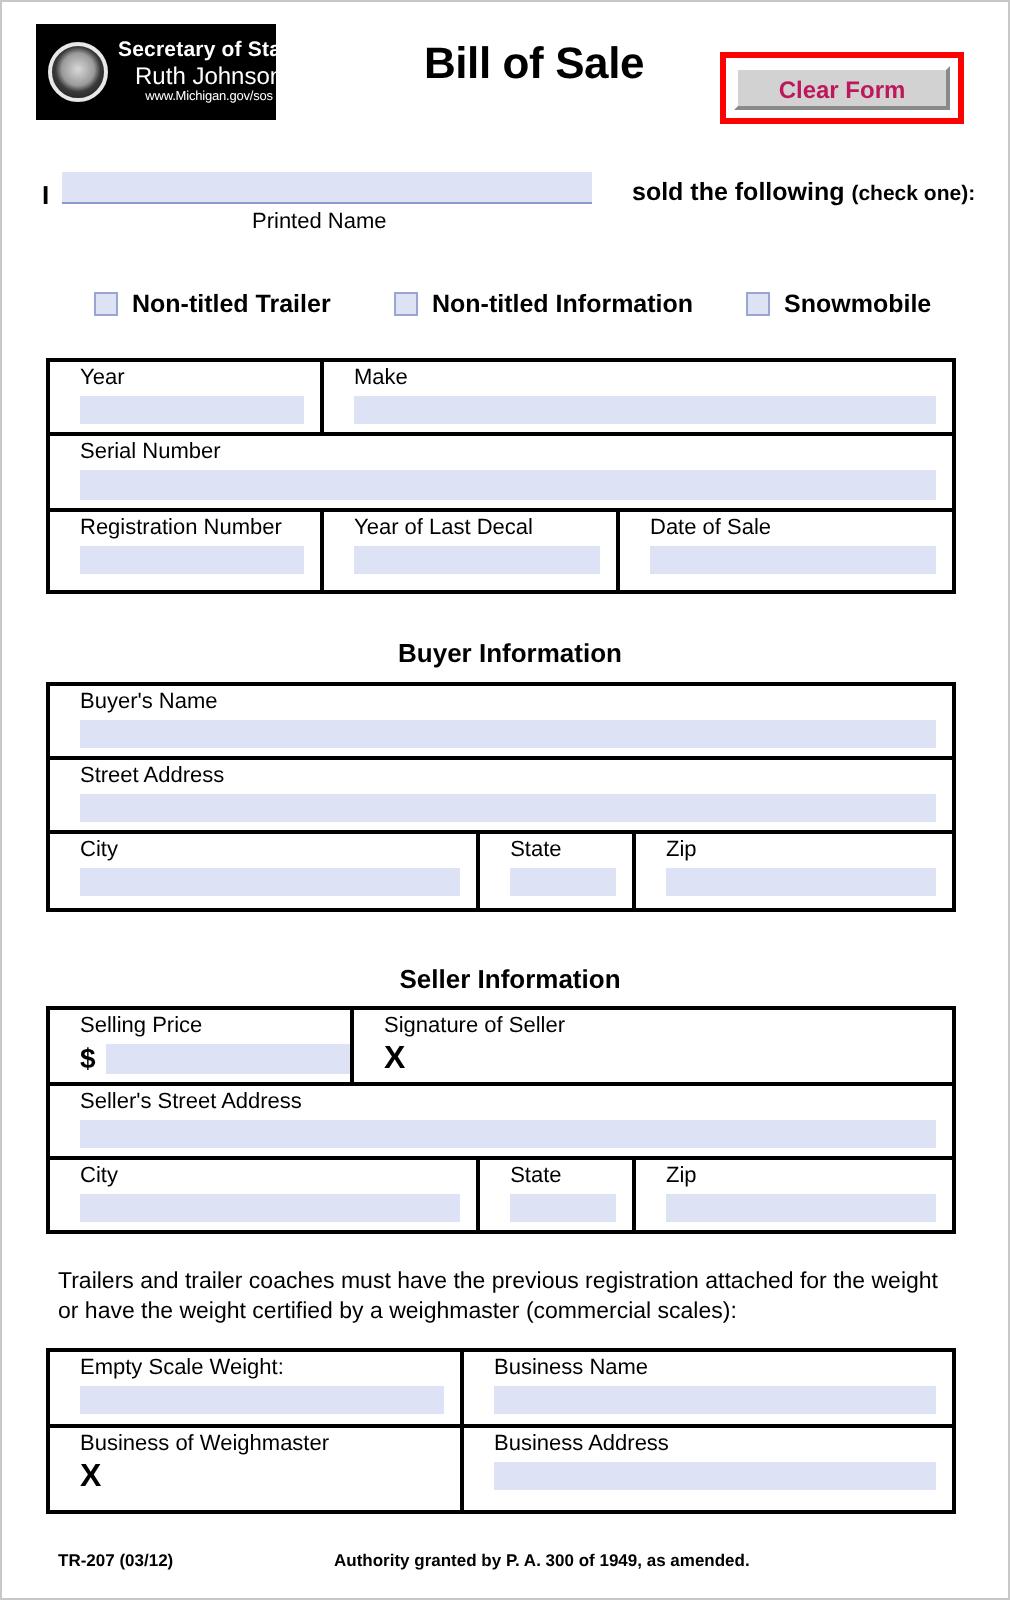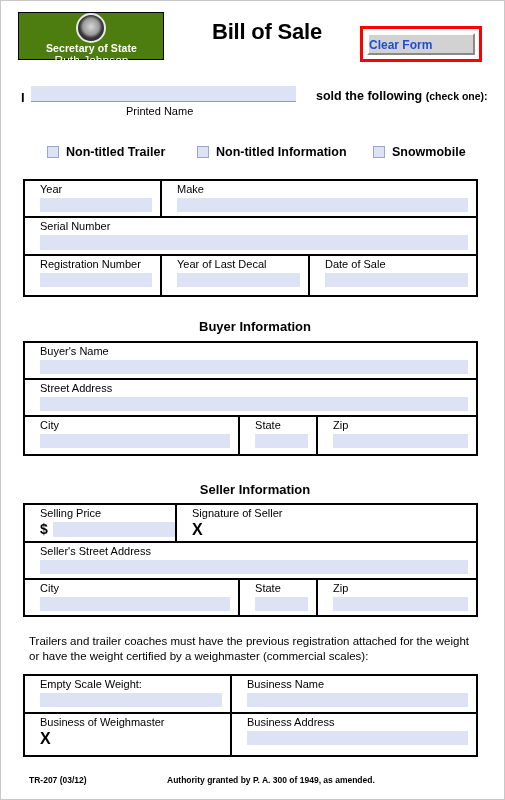--- a/index.html
+++ b/index.html
@@ -23,29 +23,28 @@
 
   
   .header {
     position: relative;
     height: 70px;
   }
   .logo-box {
     position: absolute;
     left: 17px;
     top: 11px;
-    width: 146px;
+    width: 120px;
     height: 48px;
-    background: #4d7c0f;
+    background: #000000;
     border: 1px solid #000;
     box-sizing: border-box;
     display: flex;
     align-items: center;
     padding-left: 5px;
-    flex-direction: column;
   }
   .logo-seal {
     width: 30px;
     height: 30px;
     border-radius: 50%;
     background: radial-gradient(circle at 50% 45%, #d8d8d8 0%, #9a9a9a 42%, #3a3a3a 58%, #111 100%);
     border: 2px solid #e8e8e8;
     box-sizing: border-box;
     flex: 0 0 auto;
     margin-right: 5px;
@@ -91,25 +90,25 @@
     padding: 4px;
     border: 3px solid #ff0000;
     background: #ffffff;
     box-sizing: border-box;
   }
   .clear-btn {
     display: block;
     width: 108px;
     height: 22px;
     line-height: 20px;
-    text-align: left;
+    text-align: center;
     font-size: 12px;
     font-weight: bold;
     font-family: "Liberation Sans", sans-serif;
-    color: #1d4ed8;
+    color: #be185d;
     background: #d2d2d2;
     border-top: 2px solid #ffffff;
     border-left: 2px solid #ffffff;
     border-right: 2px solid #8a8a8a;
     border-bottom: 2px solid #8a8a8a;
     box-sizing: border-box;
     cursor: pointer;
     padding: 0;
   }
 

